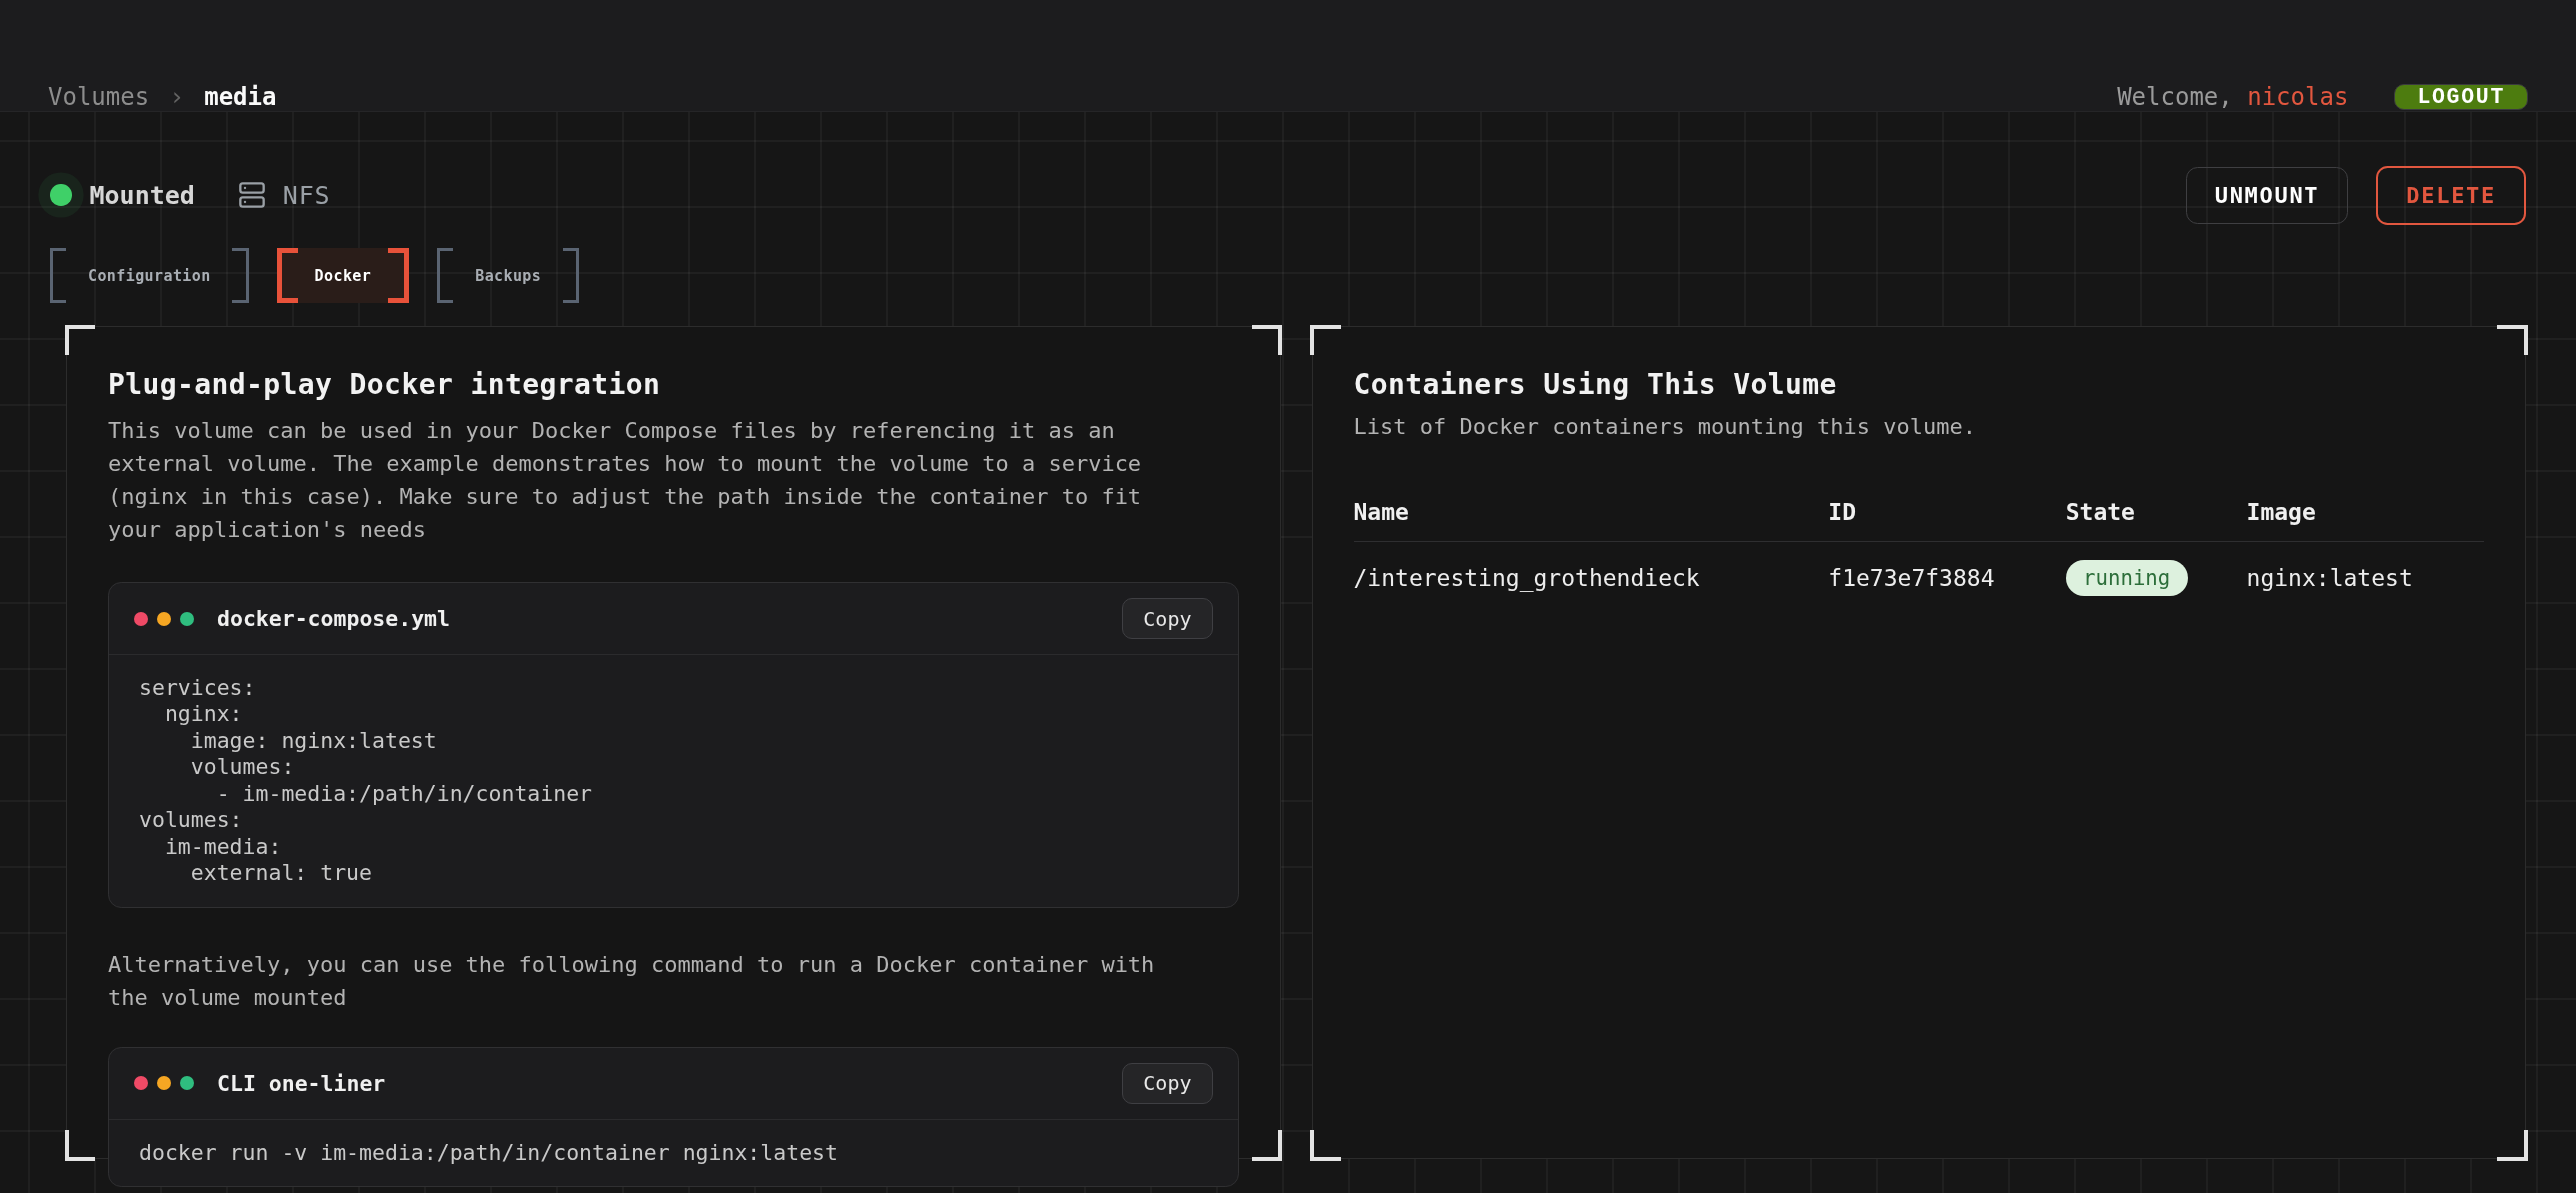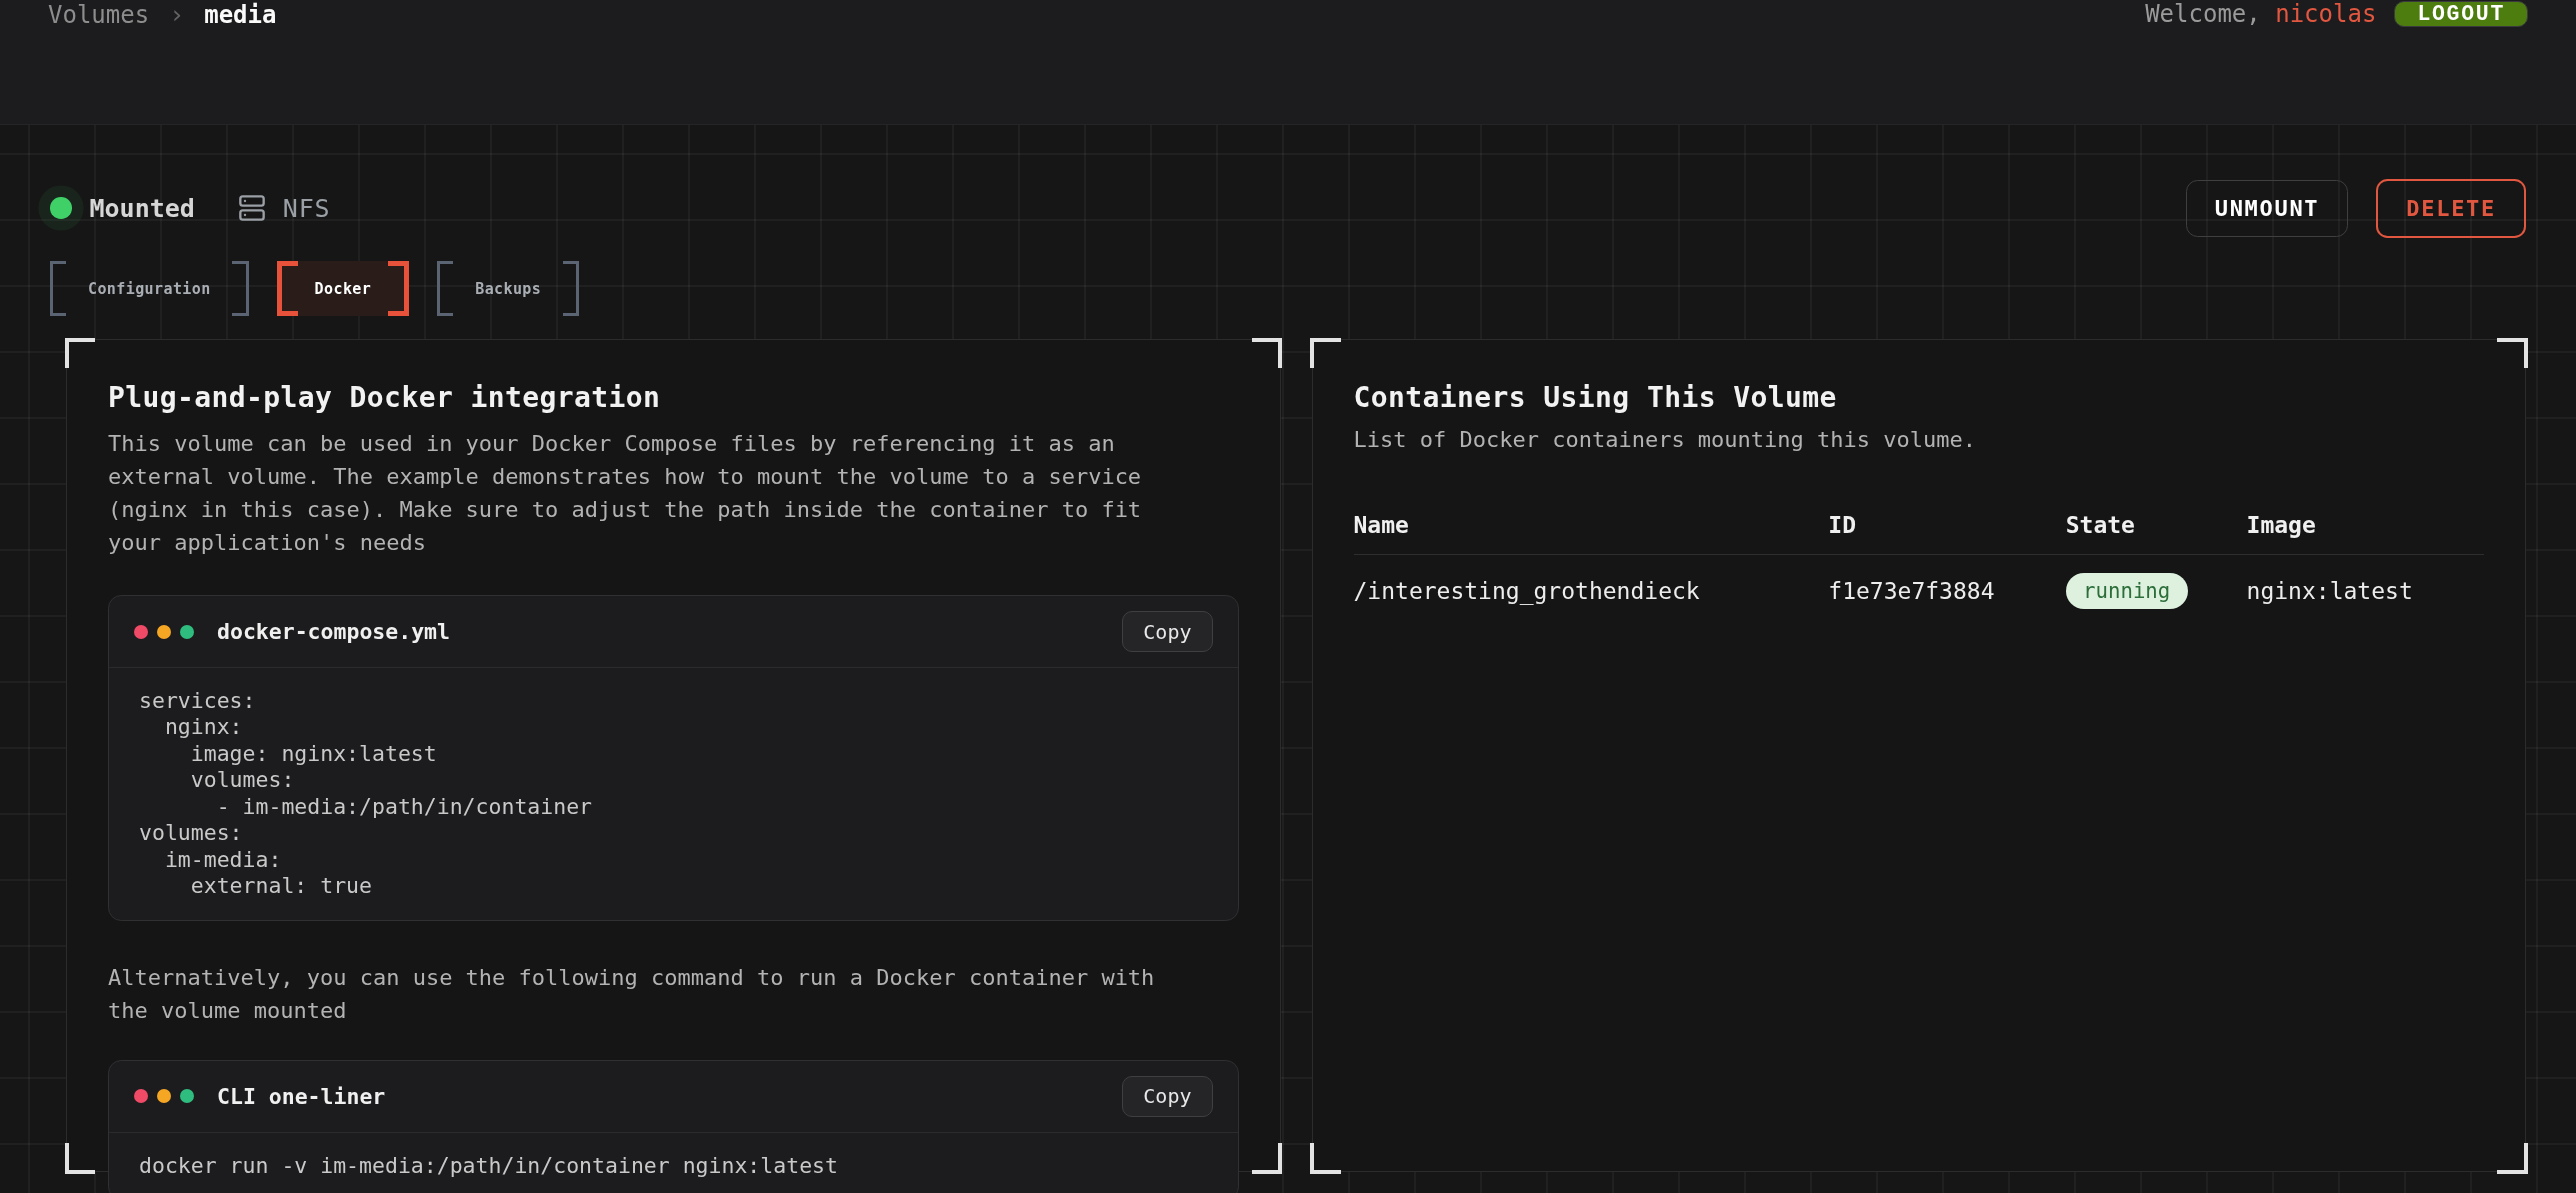--- a/index.html
+++ b/index.html
@@ -18,28 +18,28 @@
     --bracket-idle:#5a6472;
     --corner:#e3e3e3;
     --mono:"DejaVu Sans Mono","Liberation Mono",monospace;
   }
   *{box-sizing:border-box;margin:0;padding:0;}
   html,body{width:2576px;height:1194px;overflow:hidden;}
   body{background:var(--bg);font-family:var(--mono);color:var(--text);}
 
   
   .topbar{
-    height:125px;background:var(--topbar);border-bottom:1.7px solid #252527;
-    display:flex;align-items:flex-start;justify-content:space-between;padding:0 48px;
+    height:112px;background:var(--topbar);border-bottom:1.7px solid #252527;
+    display:flex;align-items:flex-end;justify-content:space-between;padding:0 48px;
   }
   .breadcrumb{display:flex;align-items:center;gap:20px;font-size:24px;}
   .crumb-root{color:#8d8d8d;cursor:pointer;}
   .crumb-sep{color:#636363;font-size:25px;}
   .crumb-current{color:#fafafa;font-weight:bold;}
-  .topbar-right{display:flex;align-items:center;gap:18px;}
+  .topbar-right{display:flex;align-items:center;gap:46px;}
   .welcome{font-size:24px;color:#9a9a9a;}
   .welcome .username{color:var(--accent);}
   .logout-btn{
     font-family:Liberation Mono, monospace;font-size:21.5px;font-weight:bold;letter-spacing:1.7px;
     color:#ffffff;background:#4d7c0f;border:1.7px solid #3a3a3e;border-radius:10px;
     padding:0 22px;cursor:pointer;
   }
 
   
   .page{

